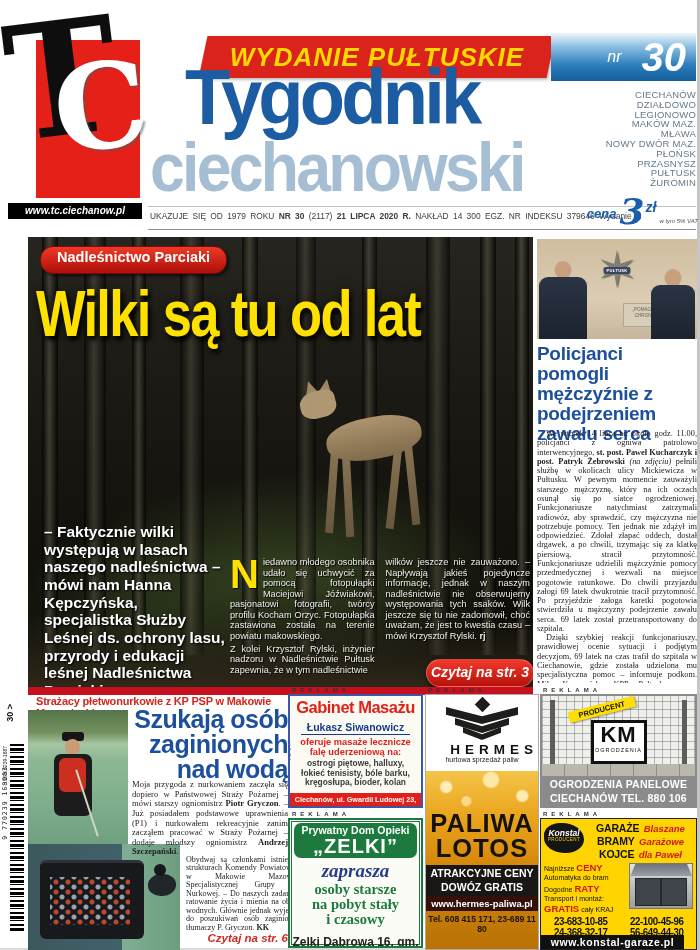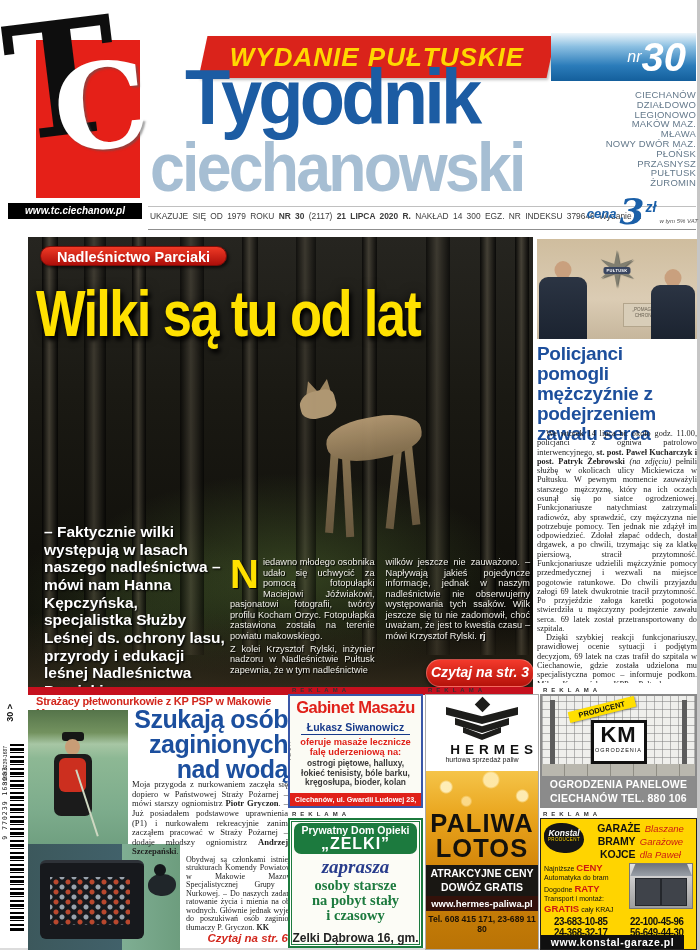--- a/index.html
+++ b/index.html
@@ -15,21 +15,21 @@
   .logo-c{position:absolute;left:46px;top:26px;font-family:"DejaVu Serif",serif;font-weight:bold;
           font-size:118px;color:#fff;transform:rotate(-6deg);line-height:1;text-shadow:2px 2px 2px rgba(90,90,90,.55);}
   .logo-web{left:8px;top:203px;width:134px;height:16px;background:#000;color:#fff;
             font-style:italic;font-weight:bold;font-size:10px;line-height:16px;text-align:center;}
   .edition-banner{left:203px;top:36px;width:348px;height:42px;background:#da231b;transform:skewX(-12deg);
                   box-shadow:2px 2px 3px rgba(0,0,0,.25);}
   .edition-banner-text{display:block;transform:skewX(12deg);color:#ffd800;font-style:italic;font-weight:bold;
                   font-size:26px;line-height:42px;text-align:center;letter-spacing:1px;}
   .issue-box{left:551px;top:33px;width:145px;height:48px;color:#fff;
              background:linear-gradient(180deg,#eef6fb 0%,#8cc0e2 28%,#2b7cba 68%,#145f9c 100%);
-             display:flex;align-items:center;justify-content:flex-end;gap:0;padding-right:10px;box-sizing:border-box;}
+             display:flex;align-items:center;justify-content:flex-end;gap:20px;padding-right:10px;box-sizing:border-box;}
   .issue-prefix{font-style:italic;font-size:16px;}
   .issue-number{font-style:italic;font-weight:bold;font-size:40px;line-height:40px;}
   .title-top{left:185px;top:58px;font-size:78px;font-weight:bold;color:#1c5ca3;letter-spacing:-4px;
              transform:scaleX(.95);transform-origin:left top;line-height:1;}
   .title-bottom{left:150px;top:133px;font-size:68px;font-weight:bold;color:#a6bed3;letter-spacing:-3px;
              transform:scaleX(.92);transform-origin:left top;line-height:1;}
   .regions{right:4px;top:90px;width:150px;text-align:right;color:#64798b;font-size:9.5px;line-height:9.8px;letter-spacing:.2px;}
   .rule-top{left:148px;top:206px;width:548px;height:1px;background:#c0c0c0;}
   .rule-bottom{left:148px;top:229px;width:548px;height:1px;background:#8f8f8f;}
   .info-strip{left:150px;top:211px;width:430px;font-size:8.4px;color:#3c3c3c;white-space:nowrap;word-spacing:2px;}
@@ -58,21 +58,21 @@
   .wolf-body{position:absolute;left:28px;top:52px;width:96px;height:42px;border-radius:45%;
       background:linear-gradient(180deg,#b59a73,#85704f);transform:rotate(-10deg);}
   .wolf-head{position:absolute;left:2px;top:26px;width:36px;height:27px;border-radius:45% 30% 40% 40%;
       background:#b79e78;transform:rotate(-14deg);}
   .wolf-ear{position:absolute;width:0;height:0;border-left:6px solid transparent;border-right:6px solid transparent;border-bottom:13px solid #a58c66;}
   .ear1{left:6px;top:16px;transform:rotate(-18deg);} .ear2{left:22px;top:14px;transform:rotate(8deg);}
   .wolf-leg{position:absolute;width:8px;height:84px;background:linear-gradient(180deg,#8f7a57,#6b5a40);}
   .l1{left:30px;top:84px;transform:rotate(4deg);} .l2{left:46px;top:88px;transform:rotate(-3deg);}
   .l3{left:92px;top:80px;transform:rotate(6deg);} .l4{left:110px;top:76px;transform:rotate(-6deg);}
   .kicker-badge{left:12px;top:9px;background:linear-gradient(180deg,#ef3a26,#ad0f0a);border:1px solid #7c0c07;
-      border-radius:13px;padding:2px 16px 0;color:#fff;font-weight:bold;font-size:14.5px;
+      border-radius:13px;padding:2px 16px 8px;color:#fff;font-weight:bold;font-size:14.5px;
       box-shadow:2px 2px 3px rgba(0,0,0,.6);}
   .lead-headline{left:8px;top:44px;width:600px;color:#ffe100;font-weight:bold;font-size:64px;letter-spacing:-2px;
       transform:scale(.82,1.02);transform-origin:left top;line-height:1;
       text-shadow:3px 4px 5px rgba(0,0,0,.95),0 0 12px rgba(0,0,0,.6);}
   .lead-quote{left:16px;top:286px;width:184px;color:#fff;font-weight:bold;font-size:15.5px;line-height:1.14;
       text-shadow:1px 1px 2px #000;}
   .lead-cols{left:202px;top:320px;width:300px;display:flex;gap:11px;color:#f0efe9;font-size:9.2px;line-height:1.15;
       text-align:justify;text-shadow:1px 1px 1px #000;}
   .lead-col{width:145px;}
   .dropcap{float:left;font-size:40px;line-height:32px;color:#ffe100;font-weight:bold;margin:1px 4px 0 0;}
@@ -150,21 +150,21 @@
   .mz-list{color:#3a3a3a;font-weight:bold;font-size:8.4px;line-height:1.16;margin:1px 6px 0;}
   .mz-tel{margin-top:1px;color:#111;}
   .mz-tel-label{font-size:8px;} .mz-tel-num{font-weight:bold;font-size:13.5px;}
   .mz-addr{position:absolute;left:0;right:0;bottom:0;height:13px;background:#e02119;color:#fff;
       font-weight:bold;font-size:7.2px;line-height:13px;}
   .mz-code{position:absolute;left:-10px;top:52px;transform:rotate(-90deg);font-size:5.5px;color:#666;}
 
   .ad-zelki{left:288px;top:818px;width:135px;height:130px;border:2px solid #1c7a3e;box-shadow:inset 0 0 0 1px #fff,inset 0 0 0 2px #1c7a3e;
       background:#fcfcf6;box-sizing:border-box;text-align:center;overflow:hidden;}
   .zk-header{margin:3px 4px 0;background:#1c7a3e;border-radius:7px;color:#fff;padding:1px 0 2px;}
-  .zk-h1{font-weight:bold;font-size:10.5px;} .zk-h2{font-weight:bold;font-size:16px;letter-spacing:1px;line-height:1;}
+  .zk-h1{font-weight:bold;font-size:10.5px;} .zk-h2{font-weight:bold;font-size:20px;letter-spacing:1px;line-height:1;}
   .zk-invite{font-family:"Liberation Serif",serif;font-style:italic;font-weight:bold;font-size:19px;color:#283c8c;margin-top:2px;}
   .zk-line{font-family:"Liberation Serif",serif;font-weight:bold;font-size:14.5px;color:#1c7a3e;line-height:1.05;}
   .zk-foot{font-size:12px;font-weight:bold;color:#222;line-height:1.2;margin-top:7px;}
 
   .ad-hermes{left:425px;top:694px;width:114px;height:256px;border:1px solid #aaa;box-sizing:border-box;overflow:hidden;background:#fff;}
   .hm-top{height:76px;text-align:center;padding-top:4px;box-sizing:border-box;}
   .chev{margin:0 auto;background:#1d1d1b;clip-path:polygon(0 0,50% 55%,100% 0,100% 45%,50% 100%,0 45%);}
   .chev-d{width:11px;height:11px;background:#1d1d1b;transform:rotate(45deg);margin:0 auto 2px;}
   .c1{width:72px;height:17px;margin-top:-5px;} .c2{width:54px;height:15px;margin-top:-6px;} .c3{width:38px;height:13px;margin-top:-6px;}
   .hm-brand{font-weight:bold;font-size:13.5px;letter-spacing:5px;color:#111;margin-top:2px;text-align:right;}
@@ -203,21 +203,21 @@
 
   .ad-konstal{left:540px;top:818px;width:157px;height:132px;border:1px solid #222;box-sizing:border-box;
       background:#ffd400;overflow:hidden;}
   .ks-logo{position:absolute;left:3px;top:4px;width:40px;height:30px;background:#151515;border-radius:40% 55% 45% 50%;
       color:#fff;text-align:center;padding-top:6px;box-sizing:border-box;}
   .ks-logo-name{font-style:italic;font-weight:bold;font-size:8.5px;line-height:8px;}
   .ks-logo-sub{color:#ffd400;font-size:4.5px;letter-spacing:.4px;}
   .ks-head{margin-left:44px;text-align:center;padding-top:2px;}
   .ks-line{line-height:11px;white-space:nowrap;}
   .ks-a{font-weight:bold;font-size:10.5px;color:#111;letter-spacing:-.2px;}
-  .ks-b{font-weight:normal;font-style:italic;font-size:9.5px;color:#cc1a12;text-align:center;}
+  .ks-b{font-weight:bold;font-style:italic;font-size:9.5px;color:#cc1a12;text-align:center;}
   .ks-mid{display:flex;margin-top:2px;padding:0 3px;}
   .ks-feat{width:86px;font-size:7px;color:#111;line-height:1.25;}
   .ks-big{font-weight:bold;font-size:9.5px;color:#cc1a12;}
   .ks-photo{position:relative;width:62px;height:44px;margin-top:1px;background:linear-gradient(180deg,#e2e2e2,#9d9d9d);border:1px solid #777;}
   .ks-roof{position:absolute;left:0;right:0;top:0;height:12px;background:linear-gradient(180deg,#6f747c,#9aa0a8);
       clip-path:polygon(0 100%,8% 0,92% 0,100% 100%);}
   .ks-door{position:absolute;top:14px;width:24px;height:26px;background:#3f434a;border:1px solid #24272c;}
   .kd1{left:5px;} .kd2{right:5px;}
   .ks-phones{display:grid;grid-template-columns:1fr 1fr;margin-top:2px;padding:0 2px;}
   .phone{font-weight:bold;font-size:10px;color:#101010;text-align:center;line-height:10.5px;letter-spacing:-.4px;transform:scaleX(.97);}

